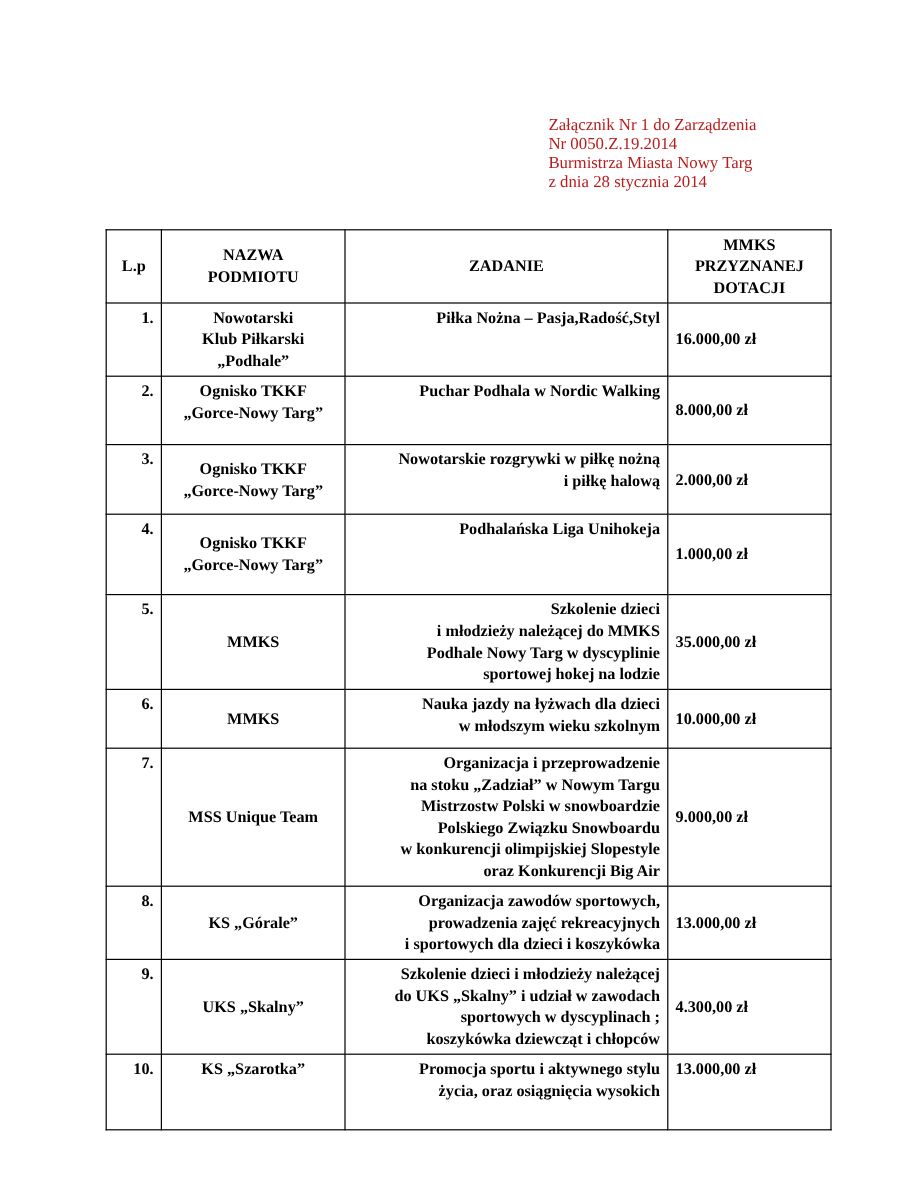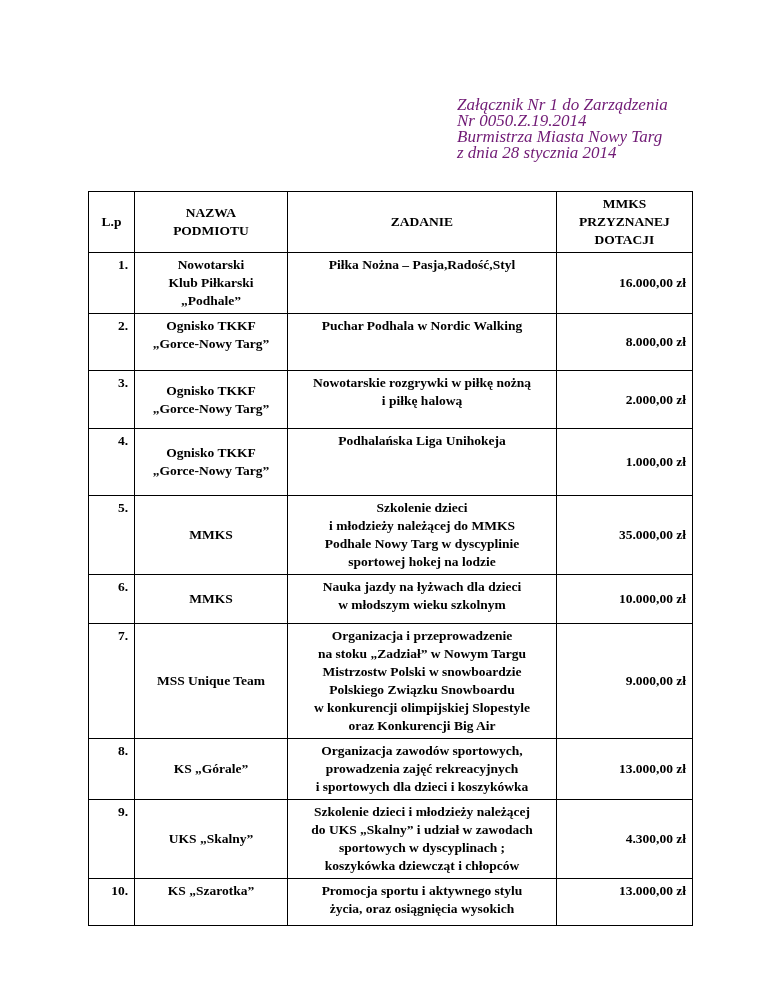--- a/index.html
+++ b/index.html
@@ -7,25 +7,24 @@
     width: 768px; height: 994px;
     background: #ffffff;
     position: relative;
     font-family: "Liberation Serif", serif;
     color: #000000;
     overflow: hidden;
   }
   .note {
     position: absolute;
     left: 457px; top: 97px;
-    font-size: 17px;
+    font-size: 14px;
     line-height: 16px;
-    color: #701a75;
+    color: #b91c1c;
     white-space: pre-line;
-    font-style: italic;
   }
   table.grants {
     position: absolute;
     left: 88px; top: 191px;
     width: 604px;
     border-collapse: collapse;
     table-layout: fixed;
   }
   table.grants col.c-lp     { width: 46px; }
   table.grants col.c-name   { width: 153px; }
@@ -44,39 +43,39 @@
     text-align: center;
     vertical-align: middle;
     height: 52px;
   }
   td.lp {
     text-align: right;
     vertical-align: top;
     padding-right: 8px;
   }
   td.name { vertical-align: middle; text-align: center; }
-  td.task { vertical-align: top;    text-align: center; }
+  td.task { vertical-align: top;    text-align: right; }
   td.amount {
     vertical-align: middle;
-    text-align: right;
+    text-align: left;
     padding-left: 2px; padding-right: 10px; font-family: Liberation Serif, serif;
   }
   td.va-top { vertical-align: top; }
   
   tr.r-h  { height: 56px; }
   tr.r-1  { height: 57px; }
   tr.r-2  { height: 57px; }
   tr.r-3  { height: 58px; }
   tr.r-4  { height: 67px; }
   tr.r-5  { height: 75px; }
   tr.r-6  { height: 49px; }
   tr.r-7  { height: 110px; }
   tr.r-8  { height: 57px; }
   tr.r-9  { height: 74px; }
-  tr.r-10 { height: 47px; }
+  tr.r-10 { height: 63px; }
 </style>
 </head>
 <body>
 
 <div class="note">Załącznik Nr 1 do Zarządzenia
 Nr 0050.Z.19.2014
 Burmistrza Miasta Nowy Targ
 z dnia 28 stycznia 2014</div>
 
 <table class="grants">

